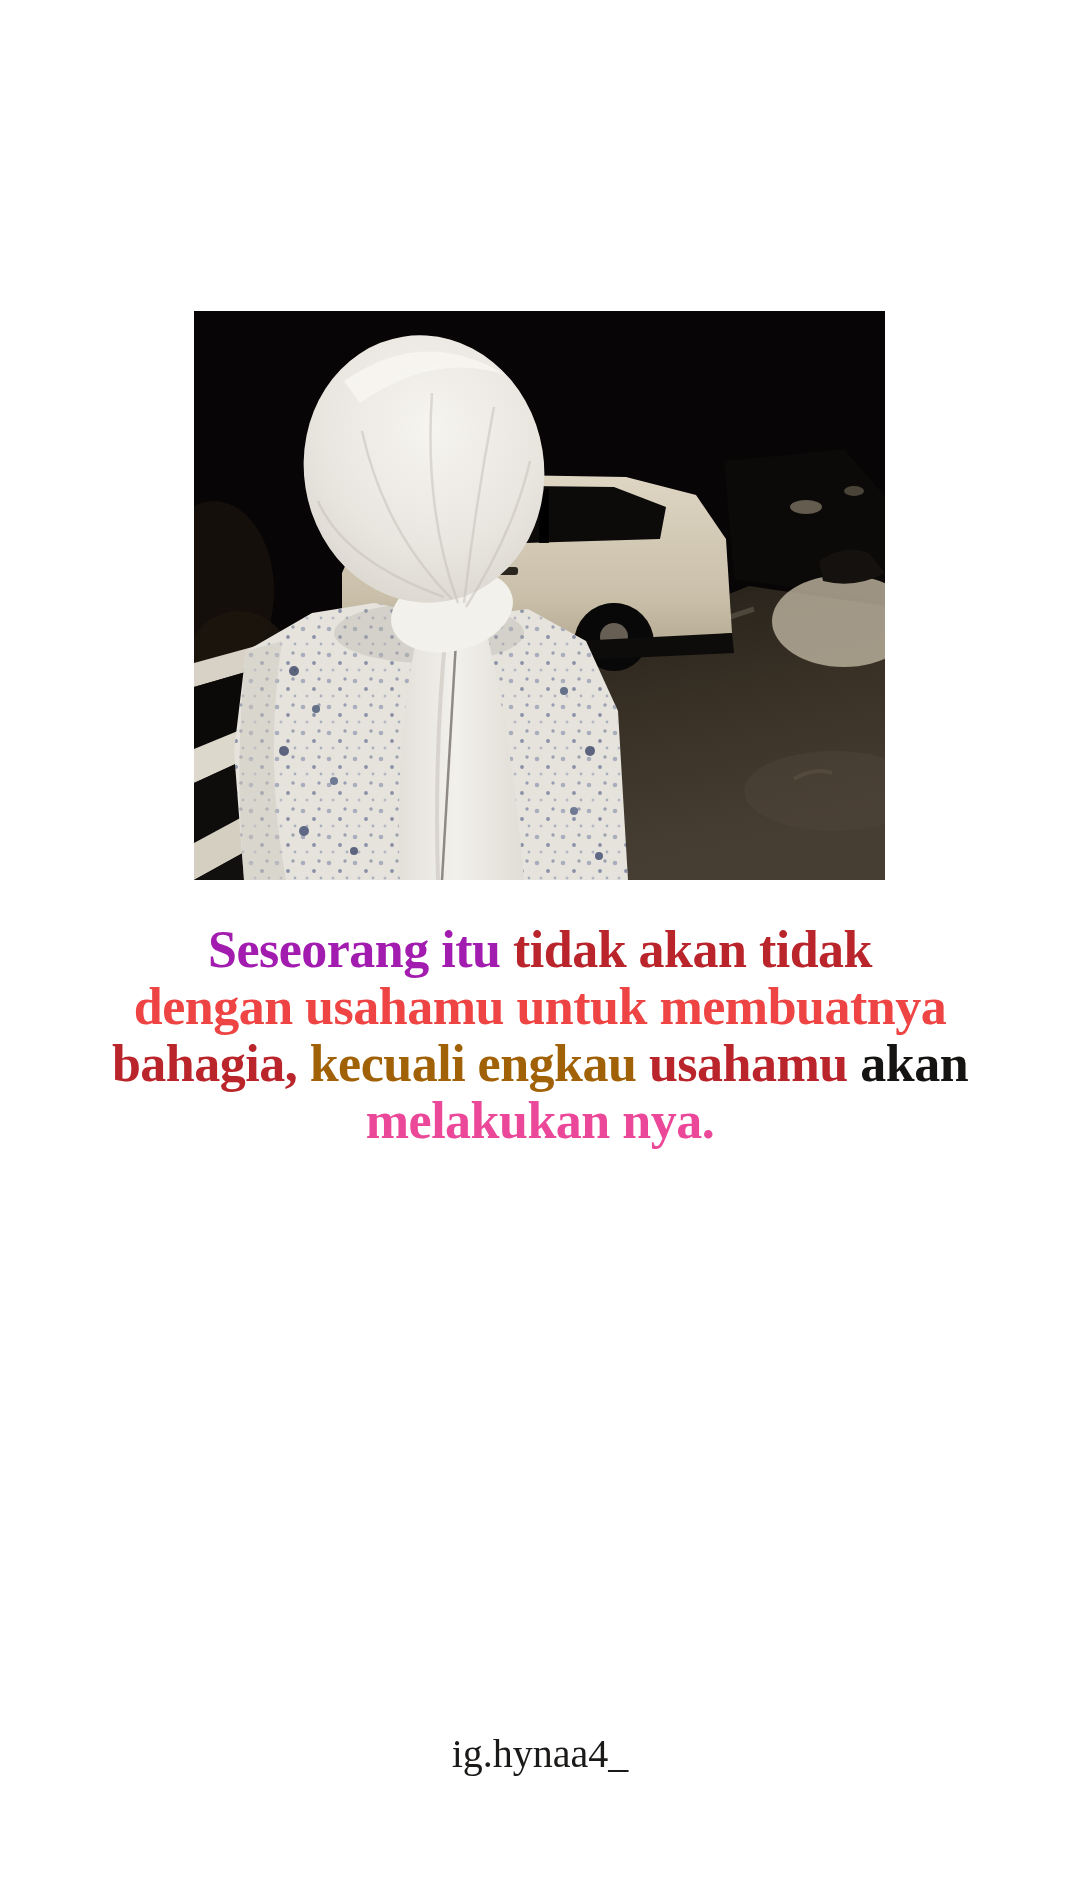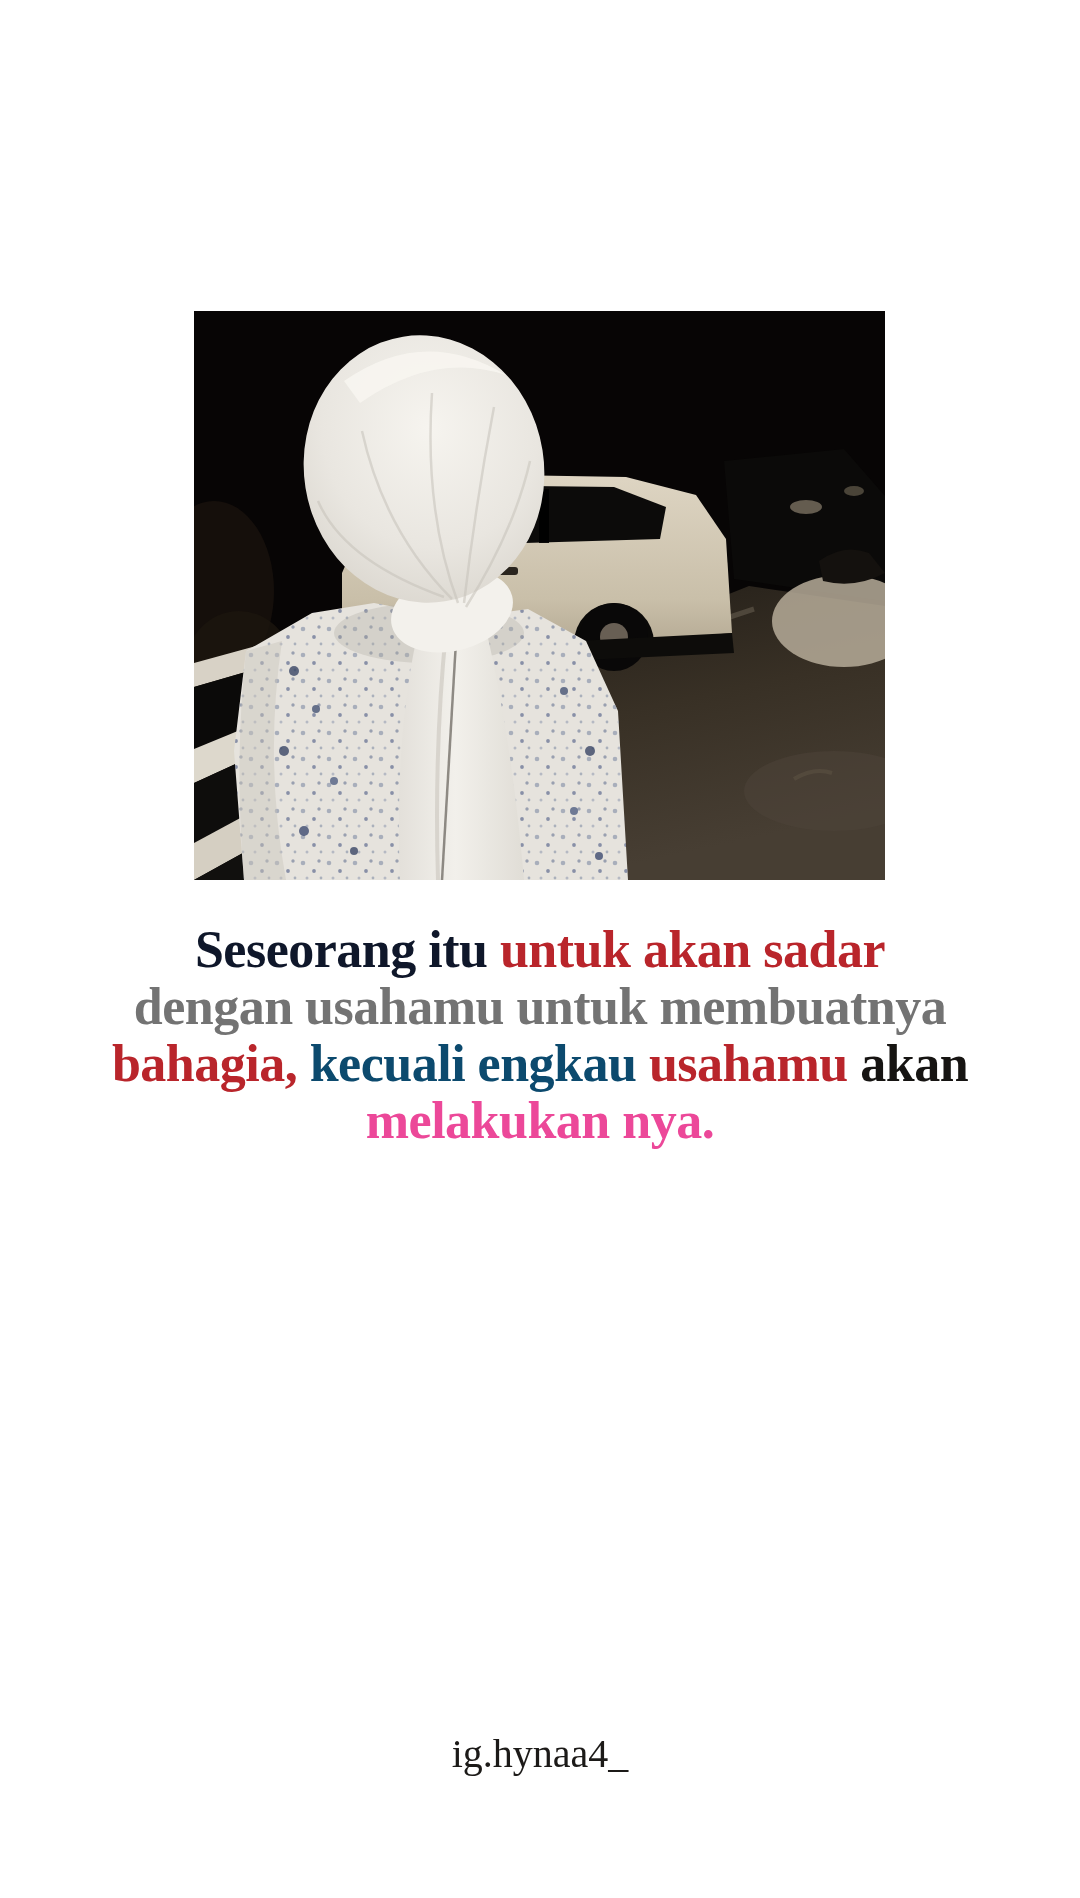--- a/index.html
+++ b/index.html
@@ -148,21 +148,21 @@
           <path d="M270,292 Q282,190 300,96"></path>
           <path d="M272,296 Q320,220 336,150"></path>
           <path d="M250,286 Q150,250 124,190"></path>
         </g>
         <path d="M150,70 Q230,14 312,64 Q240,40 166,92 Z" fill="#f7f5f0" opacity="0.9"></path>
       </g>
     </svg>
   </div>
 
   <div class="quote">
-      <div class="quote-line"><span style="color: #0f172a;">Seseorang itu </span><span style="color: rgb(185, 37, 43);">untuk akan sadar</span></div>
-      <div class="quote-line"><span style="color: #737373;">dengan usahamu untuk membuatnya</span></div>
-      <div class="quote-line"><span style="color: rgb(185, 37, 43);">bahagia,</span><span style="color: #0c4a6e;"> kecuali engkau </span><span style="color: rgb(185, 37, 43);">usahamu</span><span style="color: rgb(22, 20, 18);"> akan</span></div>
+      <div class="quote-line"><span style="color: #a21caf;">Seseorang itu </span><span style="color: rgb(185, 37, 43);">tidak akan tidak</span></div>
+      <div class="quote-line"><span style="color: #ef4444;">dengan usahamu untuk membuatnya</span></div>
+      <div class="quote-line"><span style="color: rgb(185, 37, 43);">bahagia,</span><span style="color: #a16207;"> kecuali engkau </span><span style="color: rgb(185, 37, 43);">usahamu</span><span style="color: rgb(22, 20, 18);"> akan</span></div>
       <div class="quote-line"><span style="color: #ec4899;">melakukan nya.</span></div>
     </div>
 
   <div class="handle">ig.hynaa4_</div>
 
 </div>
 
 </body></html>

